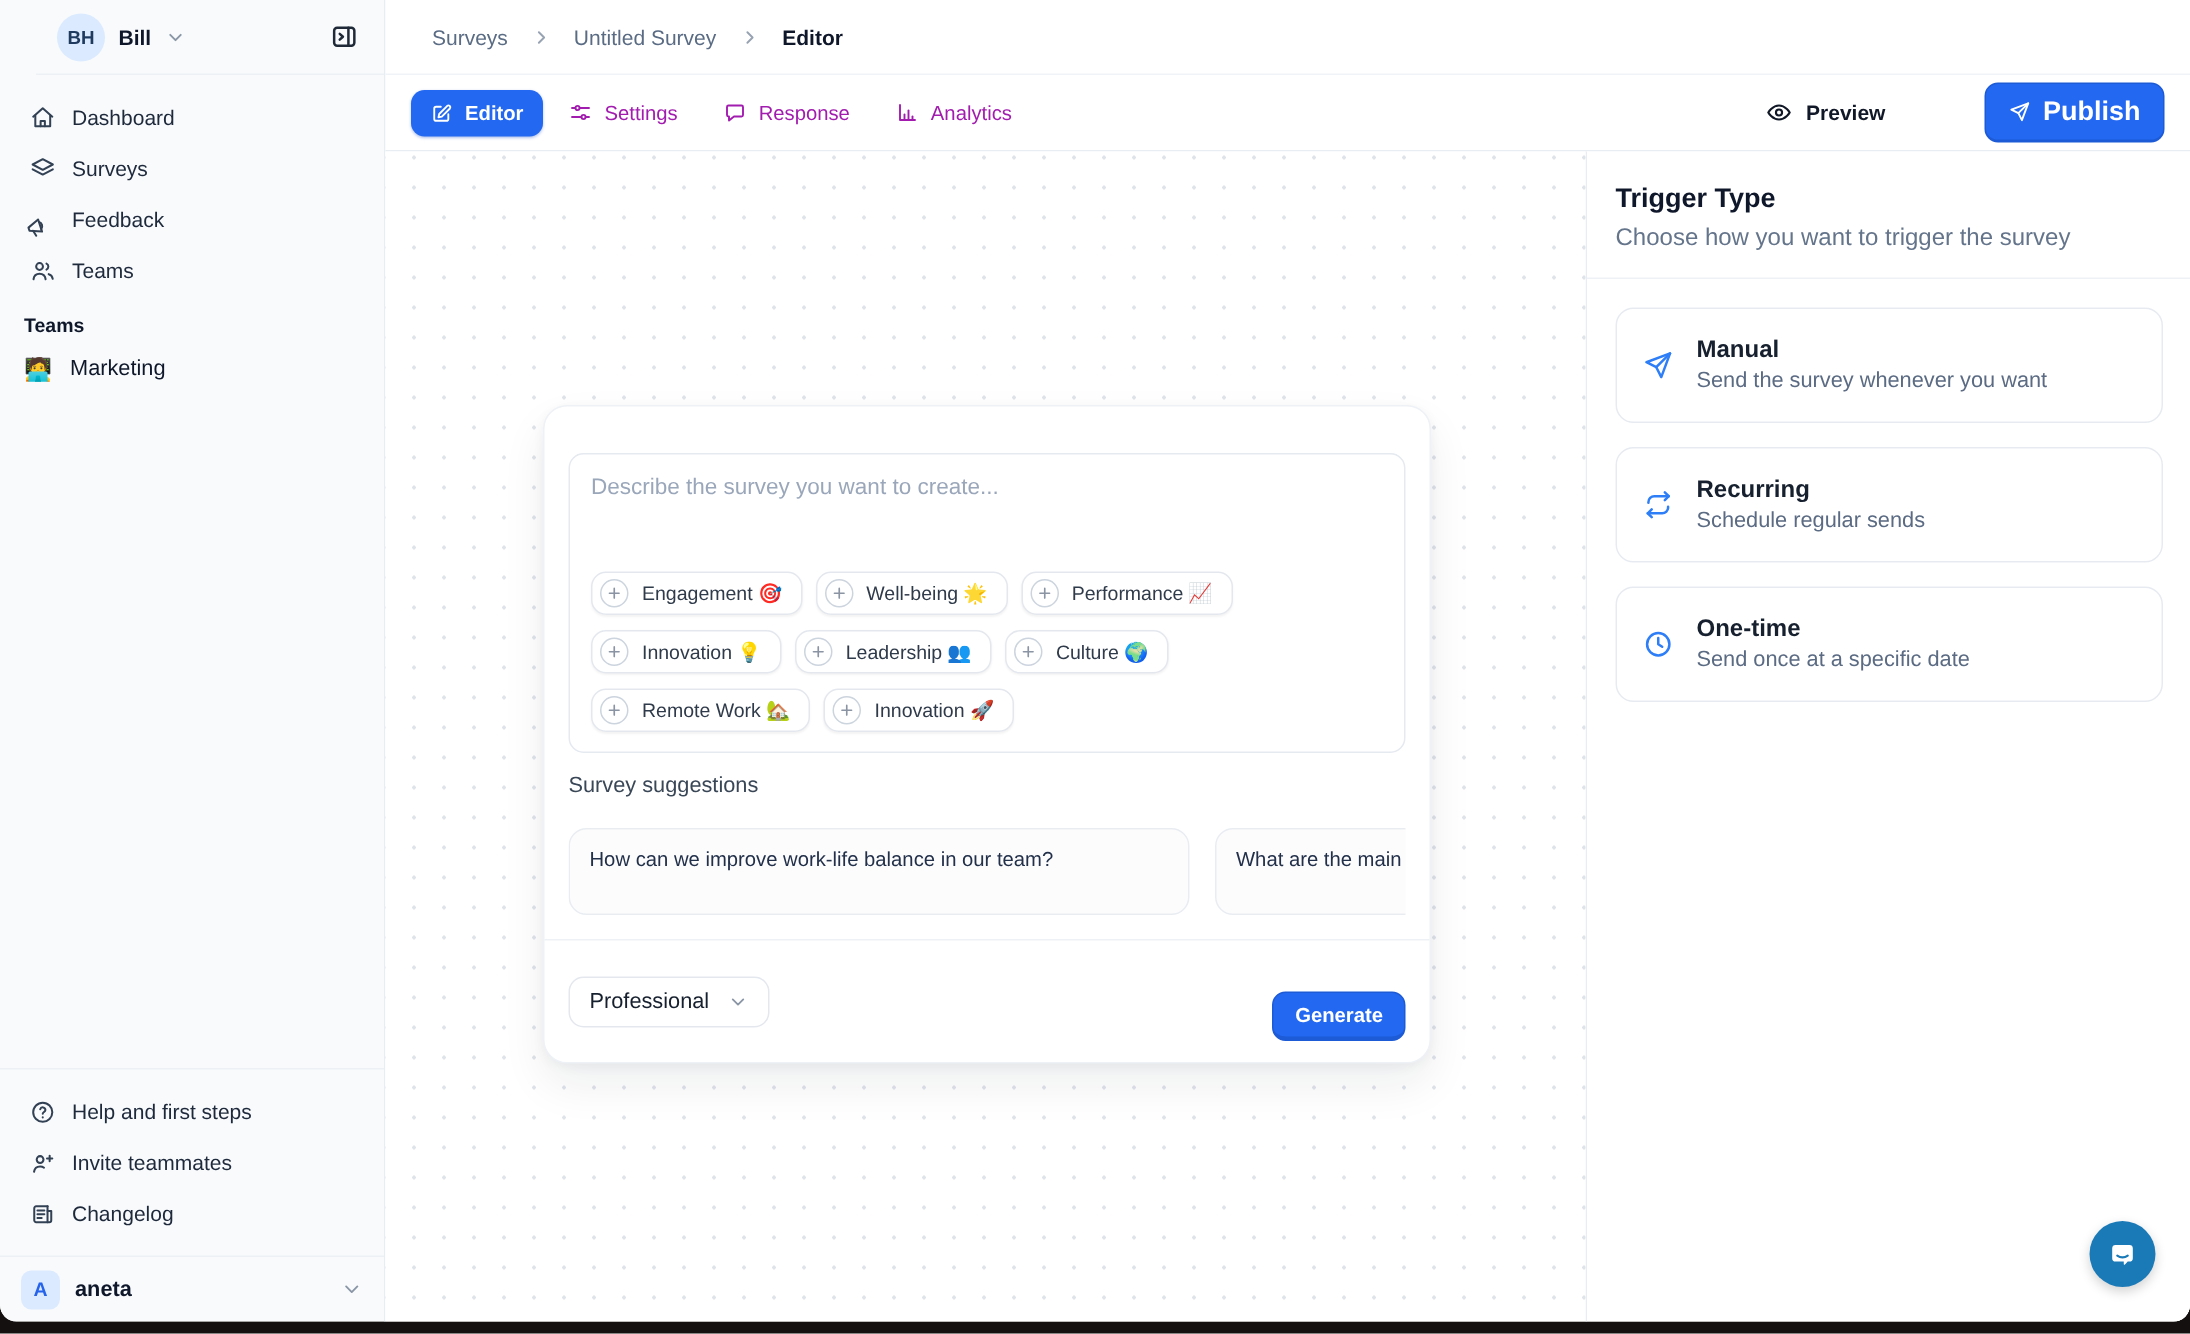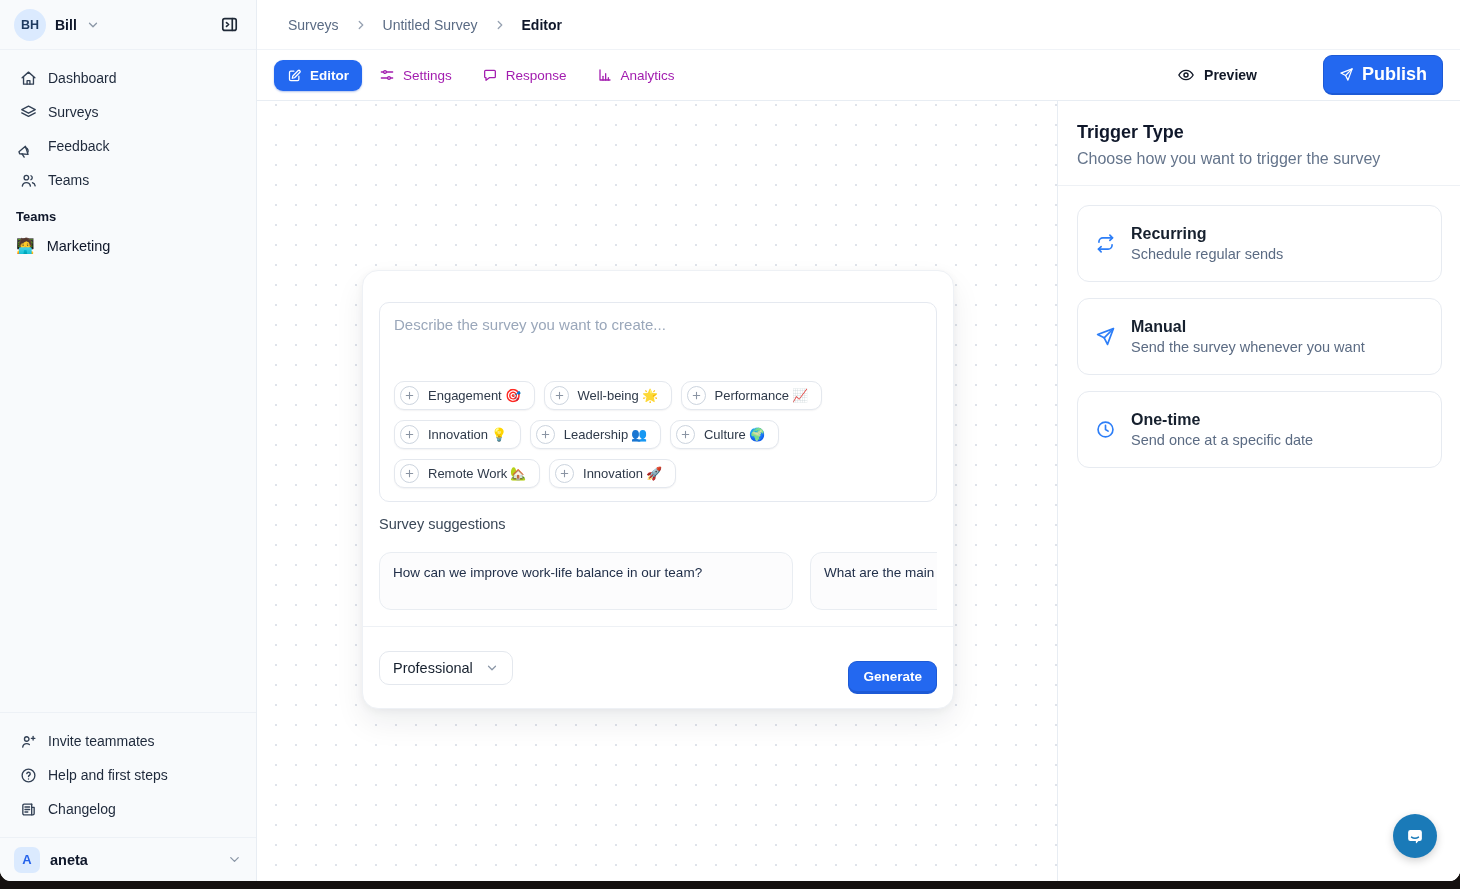--- a/index.html
+++ b/index.html
@@ -7,21 +7,21 @@
   body { background:#14100f; font-family:"Liberation Sans", sans-serif; position:relative; }
   svg { display:block; }
 
   .app { position:absolute; left:0; top:0; right:0; bottom:8px; background:#fff;
          border-radius:0 0 11px 11px; overflow:hidden; display:flex; }
 
   
   .sidebar { width:257px; flex:0 0 257px; background:#f8fafc; border-right:1px solid #e8edf3;
              display:flex; flex-direction:column; }
   .sidebar-header { height:50px; flex:0 0 50px; border-bottom:1px solid #edf1f6; display:flex;
-                    align-items:center; padding:0 12px 0 14px; gap:9px; }
+                    align-items:center; padding:0 12px 0 14px; gap:9px;margin-left:24px; }
   .avatar-bh { width:32px; height:32px; border-radius:50%; background:#dbeafe; color:#1e3a5f;
                font-size:12.5px; font-weight:700; display:flex; align-items:center; justify-content:center; }
   .ws-name { font-size:14px; font-weight:700; color:#0f172a; }
   .chev { color:#8a96a6; }
   .collapse-btn { margin-left:auto; width:30px; height:30px; border:none; background:transparent;
                   color:#1f2937; display:flex; align-items:center; justify-content:center; cursor:pointer; border-radius:7px; }
   .nav { padding:12px 10px 0; display:flex; flex-direction:column; gap:2px; }
   .nav-item { height:32px; display:flex; align-items:center; gap:11px; padding:0 9px; border-radius:8px;
               color:#1e293b; font-size:14px; cursor:pointer; }
   .nav-item .nicon { color:#334155; width:18px; display:flex; justify-content:center; }
@@ -185,37 +185,37 @@
       <span class="team-emoji">🧑‍💻</span>
       <span>Marketing</span>
     </div>
 
     <div class="sidebar-spacer"></div>
 
     <div class="sidebar-bottom">
       <div class="nav-item">
         <span class="nicon">
           <svg width="17" height="17" viewBox="0 0 24 24" fill="none" stroke="currentColor" stroke-width="1.9" stroke-linecap="round" stroke-linejoin="round">
+              <circle cx="12" cy="12" r="9"></circle>
+              <path d="M9.6 9.2a2.5 2.5 0 0 1 4.9.7c0 1.7-2.5 2.1-2.5 3.6"></path>
+              <line x1="12" y1="16.8" x2="12" y2="16.9"></line>
+            </svg>
+        </span>
+        <span>Help and first steps</span>
+      </div>
+      <div class="nav-item">
+        <span class="nicon">
+          <svg width="17" height="17" viewBox="0 0 24 24" fill="none" stroke="currentColor" stroke-width="1.9" stroke-linecap="round" stroke-linejoin="round">
               <circle cx="9.5" cy="8.5" r="3.2"></circle>
               <path d="M3.8 20c.5-3.3 2.9-5 5.7-5 1.4 0 2.7.4 3.7 1.2"></path>
               <line x1="18.5" y1="5" x2="18.5" y2="10"></line>
               <line x1="16" y1="7.5" x2="21" y2="7.5"></line>
             </svg>
         </span>
         <span>Invite teammates</span>
-      </div>
-      <div class="nav-item">
-        <span class="nicon">
-          <svg width="17" height="17" viewBox="0 0 24 24" fill="none" stroke="currentColor" stroke-width="1.9" stroke-linecap="round" stroke-linejoin="round">
-              <circle cx="12" cy="12" r="9"></circle>
-              <path d="M9.6 9.2a2.5 2.5 0 0 1 4.9.7c0 1.7-2.5 2.1-2.5 3.6"></path>
-              <line x1="12" y1="16.8" x2="12" y2="16.9"></line>
-            </svg>
-        </span>
-        <span>Help and first steps</span>
       </div>
       <div class="nav-item">
         <span class="nicon">
           <svg width="17" height="17" viewBox="0 0 24 24" fill="none" stroke="currentColor" stroke-width="1.9" stroke-linecap="round" stroke-linejoin="round">
               <path d="M16.5 4.5H5.8A1.8 1.8 0 0 0 4 6.3v11.4a1.8 1.8 0 0 0 1.8 1.8h12.4a1.8 1.8 0 0 0 1.8-1.8V9h-3.5"></path>
               <path d="M16.5 4.5v15"></path>
               <line x1="7" y1="8.5" x2="13.5" y2="8.5"></line>
               <line x1="7" y1="12" x2="13.5" y2="12"></line>
               <line x1="7" y1="15.5" x2="11" y2="15.5"></line>
             </svg>
@@ -418,42 +418,42 @@
         <div class="panel-header">
           <div class="panel-title">Trigger Type</div>
           <div class="panel-subtitle">Choose how you want to trigger the survey</div>
         </div>
         <div class="panel-divider"></div>
 
         <div class="trigger-options">
           <div class="trigger-card">
             <span class="trigger-icon">
               <svg width="21" height="21" viewBox="0 0 24 24" fill="none" stroke="currentColor" stroke-width="1.9" stroke-linecap="round" stroke-linejoin="round">
+                  <path d="M21 3 10.5 13.5"></path>
+                  <path d="M21 3l-6.7 18-3.8-7.5L3 9.7 21 3z"></path>
+                </svg>
+            </span>
+            <div>
+              <div class="trigger-title">Manual</div>
+              <div class="trigger-desc">Send the survey whenever you want</div>
+            </div>
+          </div>
+
+          <div class="trigger-card">
+            <span class="trigger-icon">
+              <svg width="21" height="21" viewBox="0 0 24 24" fill="none" stroke="currentColor" stroke-width="1.9" stroke-linecap="round" stroke-linejoin="round">
                   <path d="m17 2.5 3 3-3 3"></path>
                   <path d="M20 5.5H9A4.5 4.5 0 0 0 4.5 10v.5"></path>
                   <path d="m7 21.5-3-3 3-3"></path>
                   <path d="M4 18.5h11a4.5 4.5 0 0 0 4.5-4.5v-.5"></path>
                 </svg>
             </span>
             <div>
               <div class="trigger-title">Recurring</div>
               <div class="trigger-desc">Schedule regular sends</div>
-            </div>
-          </div>
-
-          <div class="trigger-card">
-            <span class="trigger-icon">
-              <svg width="21" height="21" viewBox="0 0 24 24" fill="none" stroke="currentColor" stroke-width="1.9" stroke-linecap="round" stroke-linejoin="round">
-                  <path d="M21 3 10.5 13.5"></path>
-                  <path d="M21 3l-6.7 18-3.8-7.5L3 9.7 21 3z"></path>
-                </svg>
-            </span>
-            <div>
-              <div class="trigger-title">Manual</div>
-              <div class="trigger-desc">Send the survey whenever you want</div>
             </div>
           </div>
 
           <div class="trigger-card">
             <span class="trigger-icon">
               <svg width="21" height="21" viewBox="0 0 24 24" fill="none" stroke="currentColor" stroke-width="1.9" stroke-linecap="round" stroke-linejoin="round">
                   <circle cx="12" cy="12" r="8.5"></circle>
                   <path d="M12 7.3V12l3 1.9"></path>
                 </svg>
             </span>

